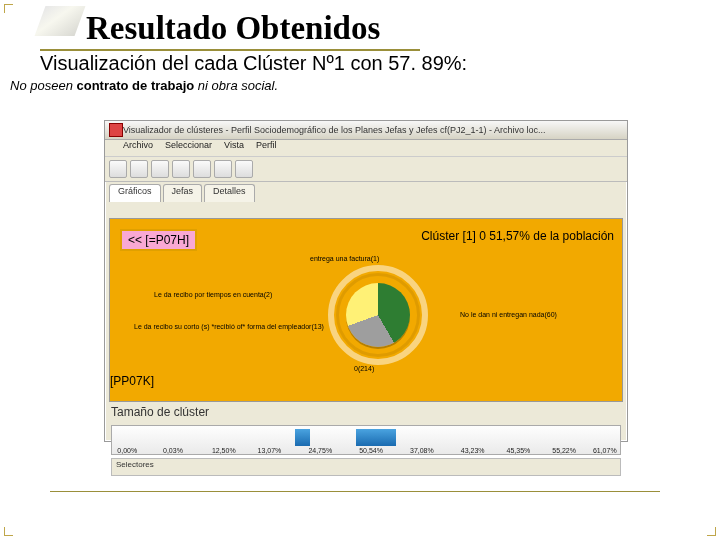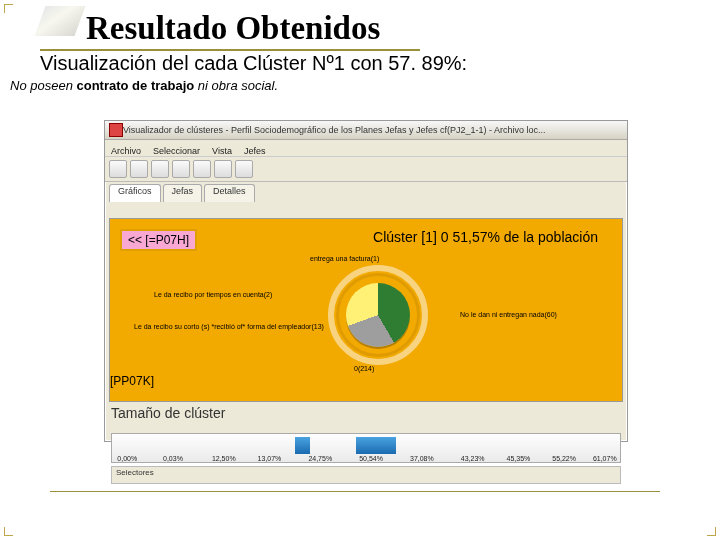--- a/index.html
+++ b/index.html
@@ -7,41 +7,41 @@
   .logo{position:absolute;left:40px;top:6px;width:40px;height:30px;background:linear-gradient(135deg,#ddd,#f4f4e8 40%,#c9c9c0);transform:skewX(-20deg);opacity:.7}
   .title{position:absolute;left:86px;top:10px;font-family:"Times New Roman",serif;font-size:33px;font-weight:bold;color:#000}
   .title::after{content:"";position:absolute;left:-46px;bottom:-4px;width:380px;border-bottom:2px solid #9a8f3a}
   .subtitle{position:absolute;left:40px;top:52px;font-size:20px;color:#000}
   .note{position:absolute;left:10px;top:78px;font-size:13px;color:#000}
   .note i{font-style:italic}
   .note b{font-weight:bold}
   .win{position:absolute;left:104px;top:120px;width:522px;height:320px;background:#ece9d8;border:1px solid #9a9a9a;box-shadow:0 0 0 1px #fff inset}
   .tbar{height:18px;background:linear-gradient(#f7f7f7,#d6d3c4);border-bottom:1px solid #aaa;display:flex;align-items:center;padding:0 4px;font-size:9px;color:#333;gap:0}
   .tbar .ticon{width:12px;height:12px;background:#d44;display:inline-block;border:1px solid #800}
-  .mbar{height:16px;background:#ece9d8;border-bottom:1px solid #ccc;display:flex;gap:12px;padding:0 6px;font-size:9px;color:#222;align-items:flex-end}
+  .mbar{height:16px;background:#ece9d8;border-bottom:1px solid #ccc;display:flex;gap:12px;padding:0 18px;font-size:9px;color:#222;align-items:flex-start}
   .ibar{height:20px;background:#ece9d8;border-bottom:1px solid #bbb;display:flex;gap:3px;padding:2px 4px;align-items:center}
   .ibar span{width:16px;height:16px;background:linear-gradient(#fafafa,#ddd);border:1px solid #aaa;display:inline-block;border-radius:2px}
   .tabs{height:18px;display:flex;gap:2px;padding:2px 4px 16px 4px;font-size:9px;color:#333}
   .tab{padding:1px 8px;border:1px solid #aaa;border-bottom:none;background:#f5f3e8;border-radius:3px 3px 0 0}
   .tab.active{background:#fff}
   .chartArea{position:relative;margin:0 4px;height:182px;background:#f2a900;border:1px solid #999}
   .backBtn{position:absolute;left:10px;top:10px;background:#f9a8d4;border:2px solid #e0a000;font-size:12px;padding:2px 6px}
-  .cinfo{position:absolute;right:24px;top:10px;font-size:14px;color:#000}
+  .cinfo{position:absolute;right:8px;top:10px;font-size:12px;color:#000}
   .lbl{position:absolute;font-size:7px;color:#000;white-space:nowrap}
   .lbl.top{left:200px;top:36px}
   .lbl.left1{left:44px;top:72px}
   .lbl.left2{left:24px;top:104px}
   .lbl.bot{left:244px;top:146px}
   .lbl.right{left:350px;top:92px}
   .pieWrap{position:absolute;left:218px;top:46px;width:100px;height:100px}
   .ring{position:absolute;inset:0;border:6px solid rgba(255,255,255,.5);border-radius:50%}
   .ring2{position:absolute;inset:8px;border:3px solid rgba(0,0,0,.08);border-radius:50%}
   .pie{position:absolute;inset:18px;border-radius:50%;background:conic-gradient(#2e7d32 0 150deg,#9e9e9e 150deg 250deg,#fff176 250deg 360deg);box-shadow:0 2px 0 rgba(0,0,0,.25)}
   .caption{position:absolute;left:0;right:0;bottom:13px;text-align:left;font-size:12px;color:#000}
-  .szLabel{margin:3px 6px 12px 6px;font-size:14px;color:#333}
+  .szLabel{margin:3px 6px 6px 6px;font-size:12px;color:#333}
   .hist{margin:0 6px;height:28px;background:linear-gradient(#fefefe,#eaeaea);border:1px solid #aaa;position:relative;overflow:hidden}
   .hist .bar{position:absolute;top:3px;bottom:8px;background:linear-gradient(#4aa3e0,#1a6bb0)}
   .hist .tick{position:absolute;bottom:0;font-size:7px;color:#222;transform:translateX(-50%)}
   .status{margin:3px 6px 12px 6px;height:14px;background:#ece9d8;border:1px solid #bbb;font-size:8px;color:#333;padding:1px 4px}
   .footer-rule{position:absolute;left:50px;bottom:48px;width:610px;border-top:1px solid #9a8f3a}
   .corner{position:absolute;width:8px;height:8px;border:1px solid #bfa64a}
   .corner.tl{left:4px;top:4px;border-right:none;border-bottom:none}
   .corner.bl{left:4px;bottom:4px;border-right:none;border-top:none}
   .corner.br{right:4px;bottom:4px;border-left:none;border-top:none}
 </style>
@@ -61,21 +61,21 @@
 
   <div class="win">
     <div class="tbar">
       <span class="ticon"></span>
       <span>Visualizador de clústeres - Perfil Sociodemográfico de los Planes Jefas y Jefes cf(PJ2_1-1) - Archivo loc...</span>
     </div>
     <div class="mbar">
       <span>Archivo</span>
       <span>Seleccionar</span>
       <span>Vista</span>
-      <span>Jefes</span>
+      <span>Perfil</span>
     </div>
     <div class="ibar">
       <span></span>
       <span></span>
       <span></span>
       <span></span>
       <span></span>
       <span></span>
       <span></span>
     </div>

